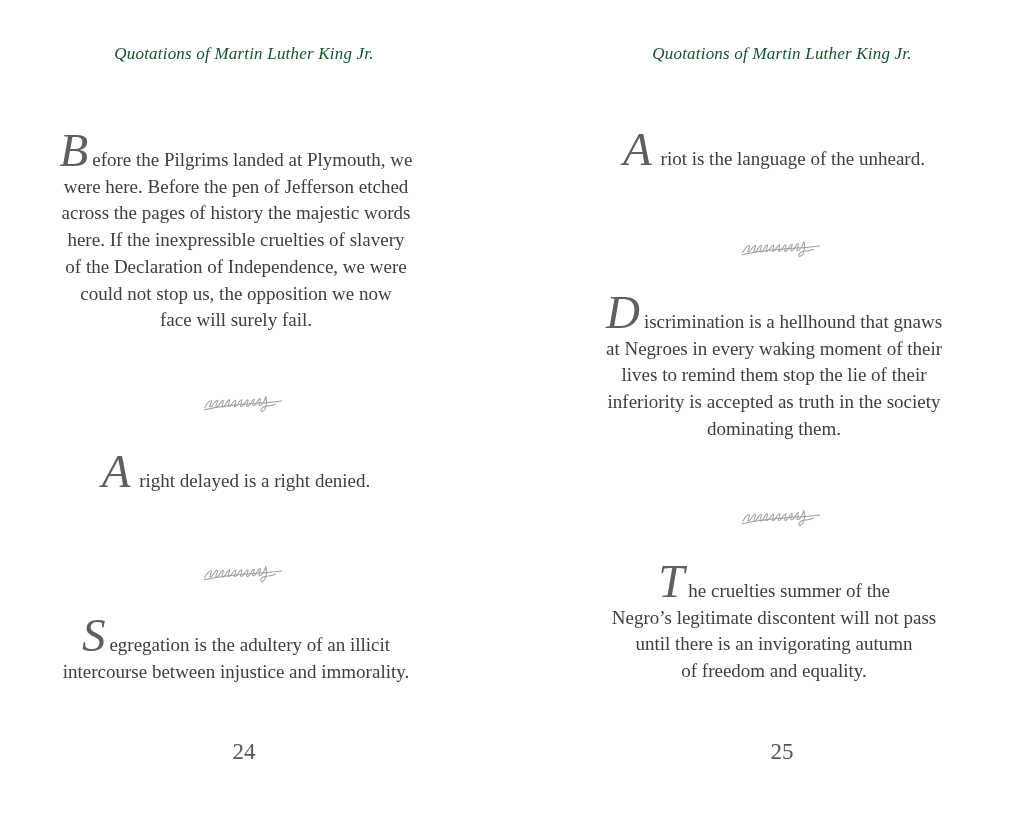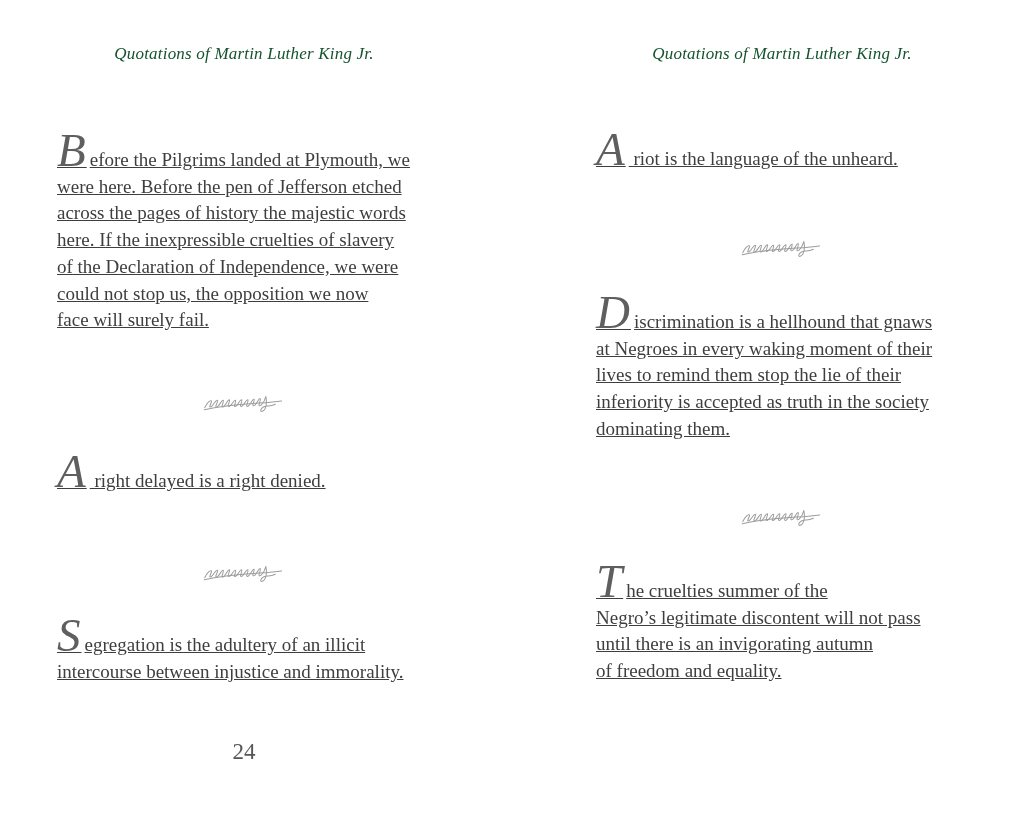--- a/index.html
+++ b/index.html
@@ -18,22 +18,22 @@
   .page.right .col { left:84px; width:372px; }
 
   .running-head {
     position:absolute; top:44px; left:0; right:0;
     text-align:center; font-style:italic;
     font-size:17px; color:#14532d; letter-spacing:0.2px;
   }
 
   .quote {
     position:absolute; left:0; right:16px;
-    text-align:left; color:#3e3e3e;
-    font-size:19px; line-height:26.7px;text-decoration:underline;
+    text-align:center; color:#3e3e3e;
+    font-size:19px; line-height:26.7px;
   }
   .line { display:block; white-space:nowrap; }
   .initial {
     font-size:47px; font-style:italic; line-height:0;
     color:#5f5f5f; margin-right:3px; letter-spacing:1px;
   }
 
   .signature { position:absolute; left:0; right:0; display:flex; justify-content:center; }
   .signature svg { display:block; }
 
@@ -140,16 +140,17 @@
           </svg>
       </div>
 
       <p class="quote q-r2">
         <span class="line"><span class="initial">T</span><span>he cruelties summer of the</span></span>
         <span class="line">Negro’s legitimate discontent will not pass</span>
         <span class="line">until there is an invigorating autumn</span>
         <span class="line">of freedom and equality.</span>
       </p>
 
+      <div class="folio">25</div>
     </div>
   </div>
 
 </div>
 
 </body></html>

